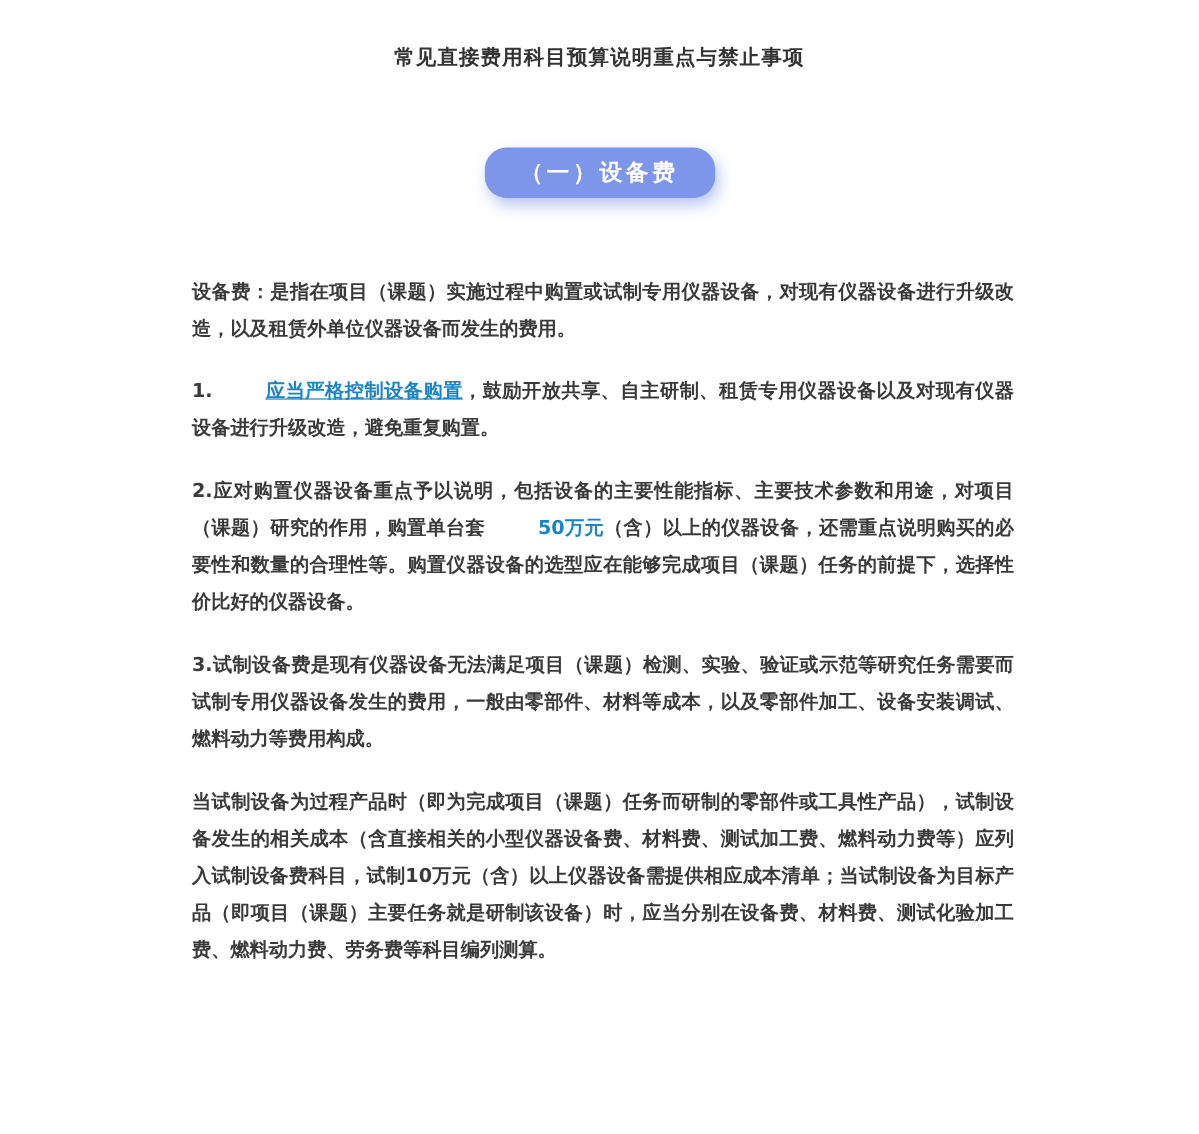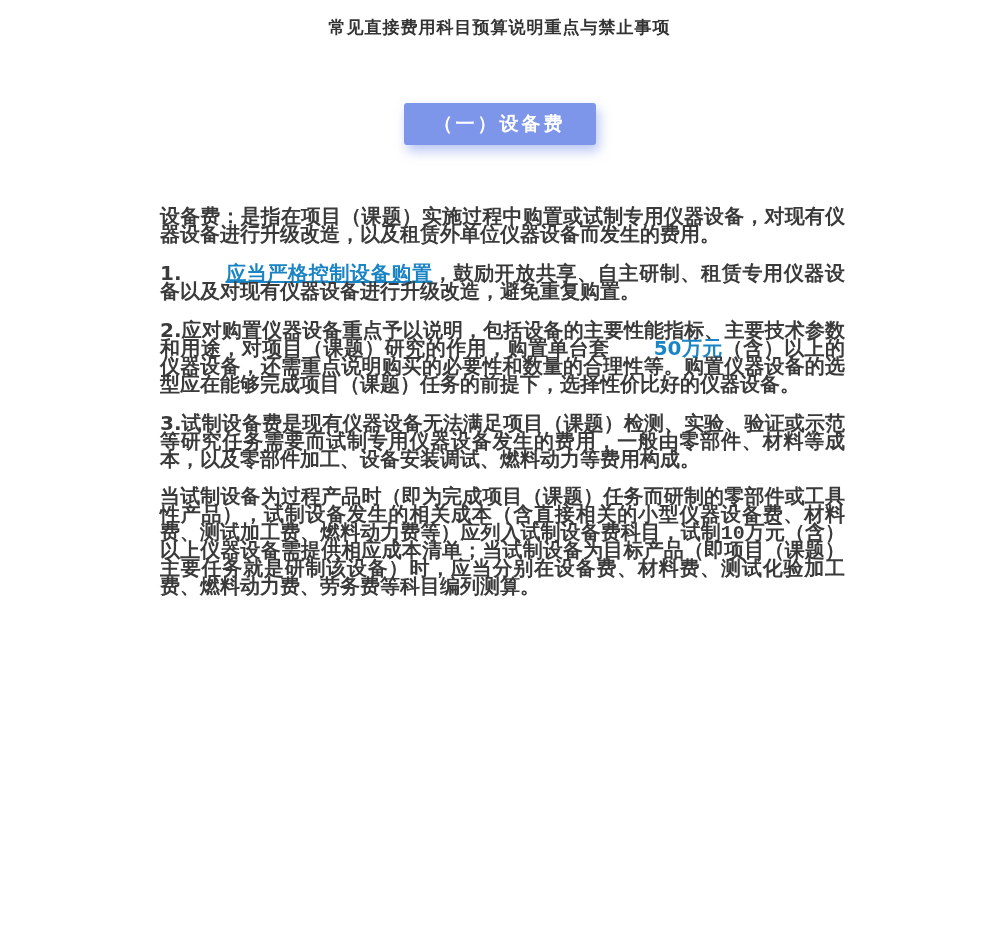--- a/index.html
+++ b/index.html
@@ -15,56 +15,56 @@
     width:999px;
   }
   .page{
     position:relative;
     width:999px;
     height:945px;
     background:#ffffff;
     overflow:hidden;
   }
   .page-title{
-    padding-top:16px;
+    padding-top:36px;
     text-align:center;
     font-size:17px;
     font-weight:bold;
     color:#333333;
     letter-spacing:1px;
   }
   .badge-row{
     text-align:center;
     margin-top:64px;
   }
   .section-badge{
     display:inline-block;
     padding:8px 30px;
     background:var(--badge-bg);
     color:var(--badge-text);
     font-size:19px;
     font-weight:bold;
     letter-spacing:3px;
-    border-radius:3px;
+    border-radius:18px;
     box-shadow:3px 6px 12px rgba(126,150,234,0.55);
   }
   .content{
     width:685px;
     margin-left:160px;
     margin-top:62px;
   }
   .content p{
-    font-size:20px;
-    line-height:18px;
+    font-size:16px;
+    line-height:31px;
     font-weight:bold;
     color:var(--text);
     text-align:justify;
     margin-bottom:21px;
   }
-  .content p:last-child{margin-bottom:12px;font-family:Liberation Mono, monospace;}
+  .content p:last-child{margin-bottom:12px;}
   .link{
     color:var(--link);
     margin-left:44px;
   }
   .link.underlined{
     text-decoration:underline;
     cursor:pointer;
   }
 </style>
 </head>

